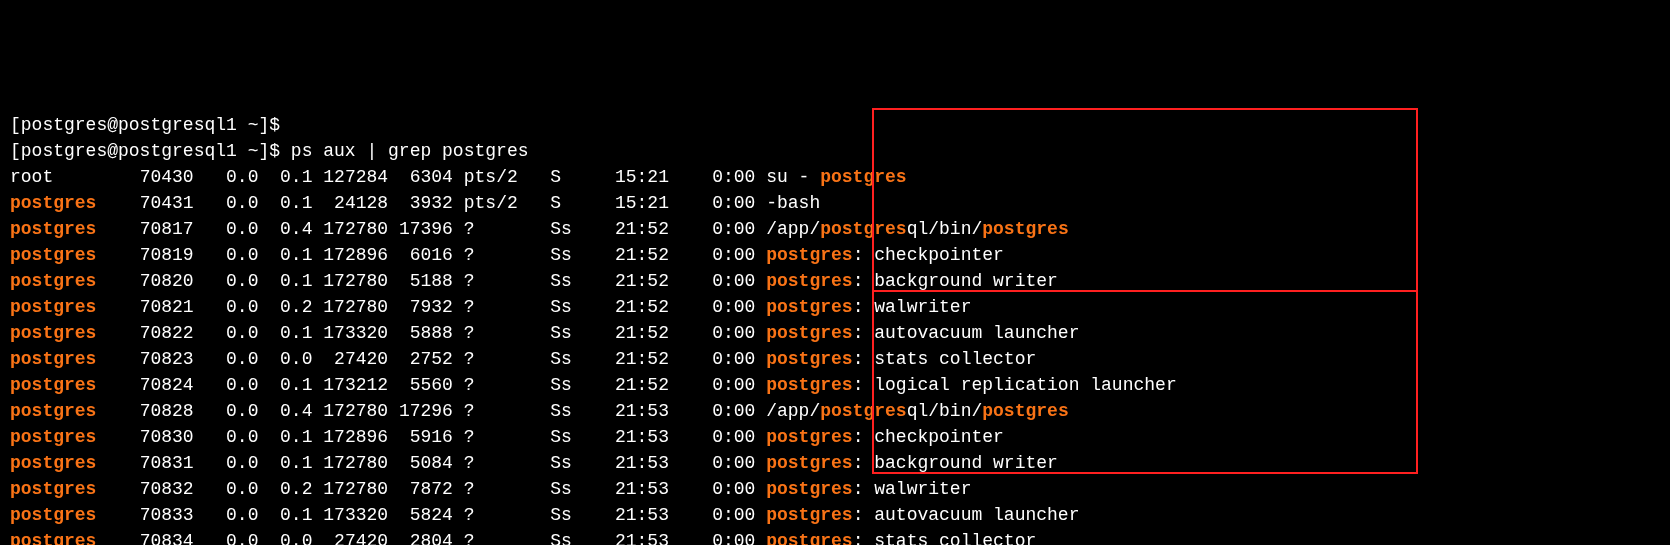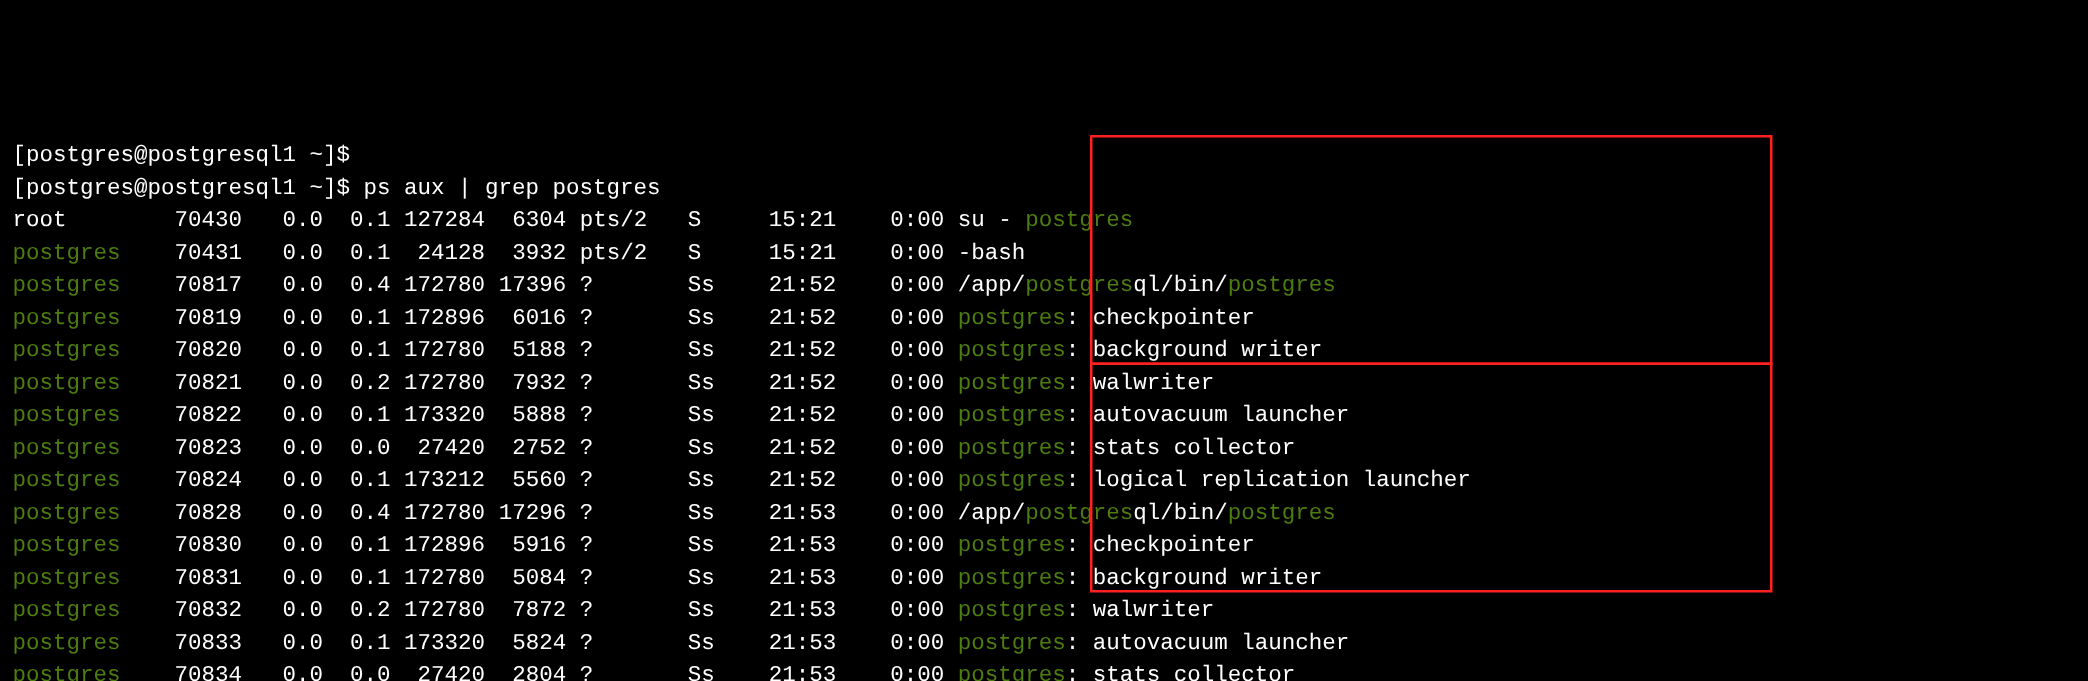--- a/index.html
+++ b/index.html
@@ -7,21 +7,21 @@
     background: #000;
     color: #fff;
     font-family: "Courier New", monospace;
     font-size: 18px;
     line-height: 26px;
     white-space: pre;
     padding: 8px 10px;
     width: 1670px;
     overflow: hidden;
   }
-  .hl { color: #4d7c0f; font-weight: normal; }
+  .hl { color: #f97316; font-weight: bold; }
   .box1, .box2 {
     position: absolute;
     border: 2px solid #ff2020;
     pointer-events: none;
   }
   .box1 { left: 872px; top: 108px; width: 546px; height: 184px; }
   .box2 { left: 872px; top: 290px; width: 546px; height: 184px; }
   .line { height: 26px; }
 </style>
 </head>

